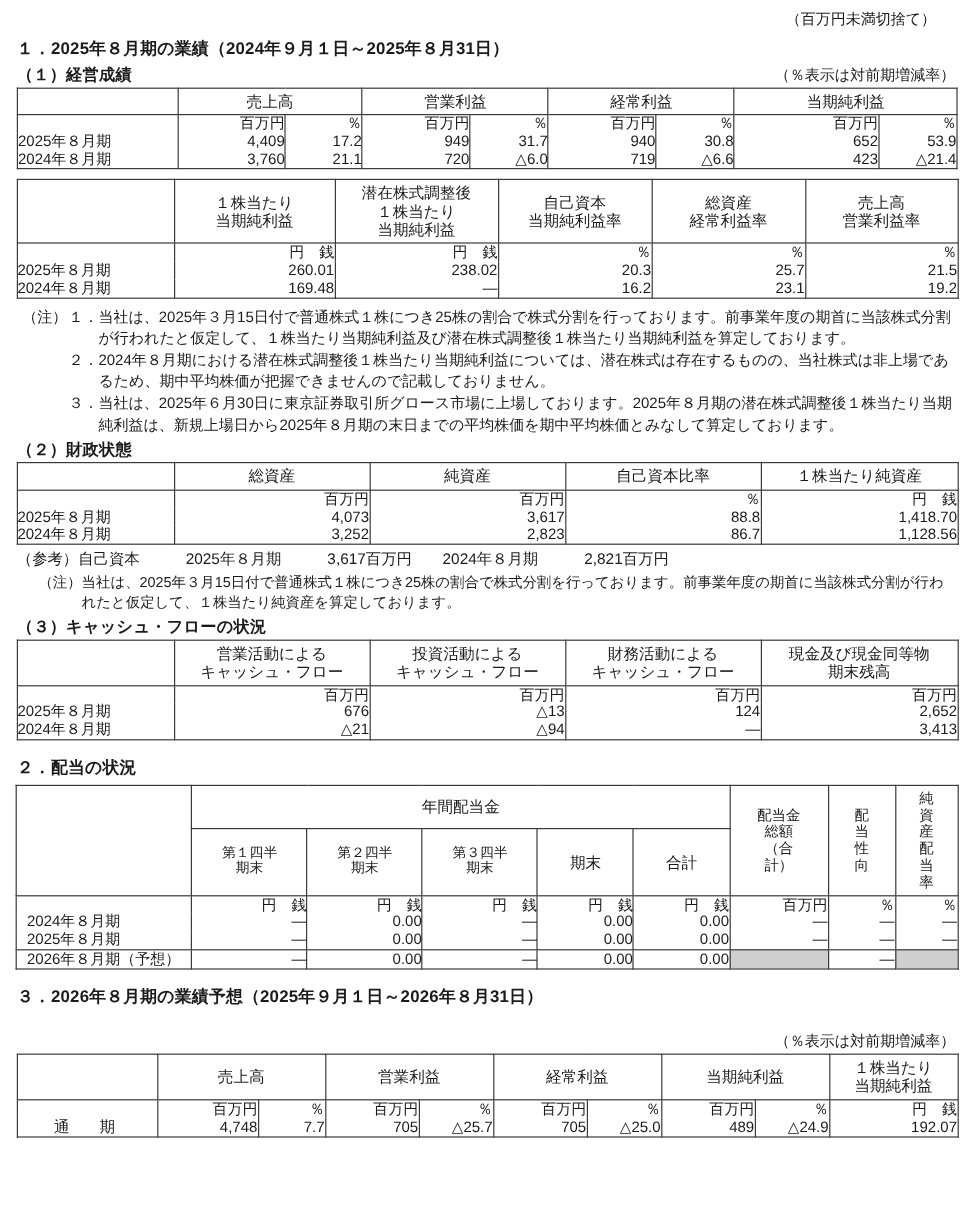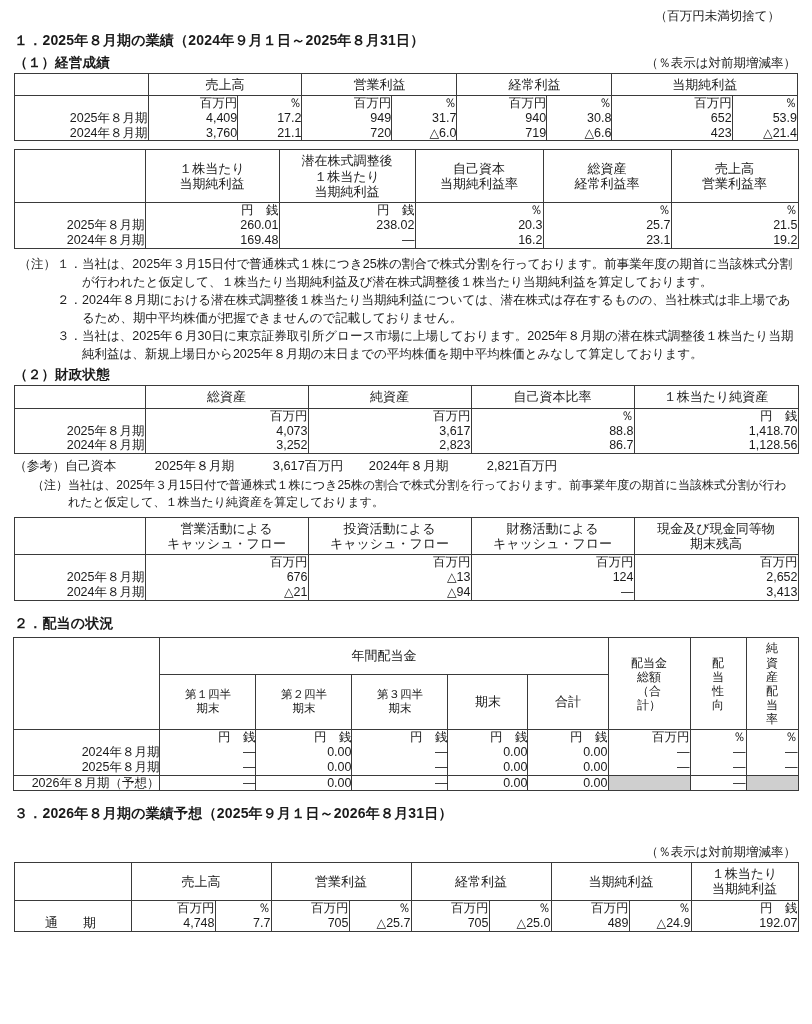--- a/index.html
+++ b/index.html
@@ -72,21 +72,21 @@
     vertical-align: middle;
     line-height: 1.18;
   }
   table.fin th {
     text-align: center;
     font-size: 13px;
     padding: 3px 19px;
   }
   .hd2 { line-height: 1.15; }
   td.period {
-    text-align: right;
+    text-align: left;
     padding-left: 26px;
     font-size: 13px;
     white-space: nowrap;
   }
   td.period.wide { padding-left: 8px; }
   td.num {
     text-align: right;
     padding-right: 5px;
     font-size: 13px;
     white-space: nowrap;
@@ -331,20 +331,21 @@
     <div class="sp4"></div>
     <div class="ref-line">（参考）自己資本　　　2025年８月期　　　3,617百万円　　2024年８月期　　　2,821百万円</div>
     <div class="sp2"></div>
     <div class="note-item">
       <div class="nlbl" style="width:54px; padding-left:12px; box-sizing:border-box;">（注）</div>
       <div class="nbody">当社は、2025年３月15日付で普通株式１株につき25株の割合で株式分割を行っております。前事業年度の期首に当該株式分割が行われたと仮定して、１株当たり純資産を算定しております。</div>
     </div>
 
     <div class="sp4"></div>
 
+    <div class="sub-title">（３）キャッシュ・フローの状況</div>
     <div class="sp2"></div>
   </div>
 
   <table class="fin">
     <colgroup>
       <col style="width:131px">
         <col style="width:163px">
         <col style="width:163px">
       <col style="width:163px">
         <col style="width:164px">

